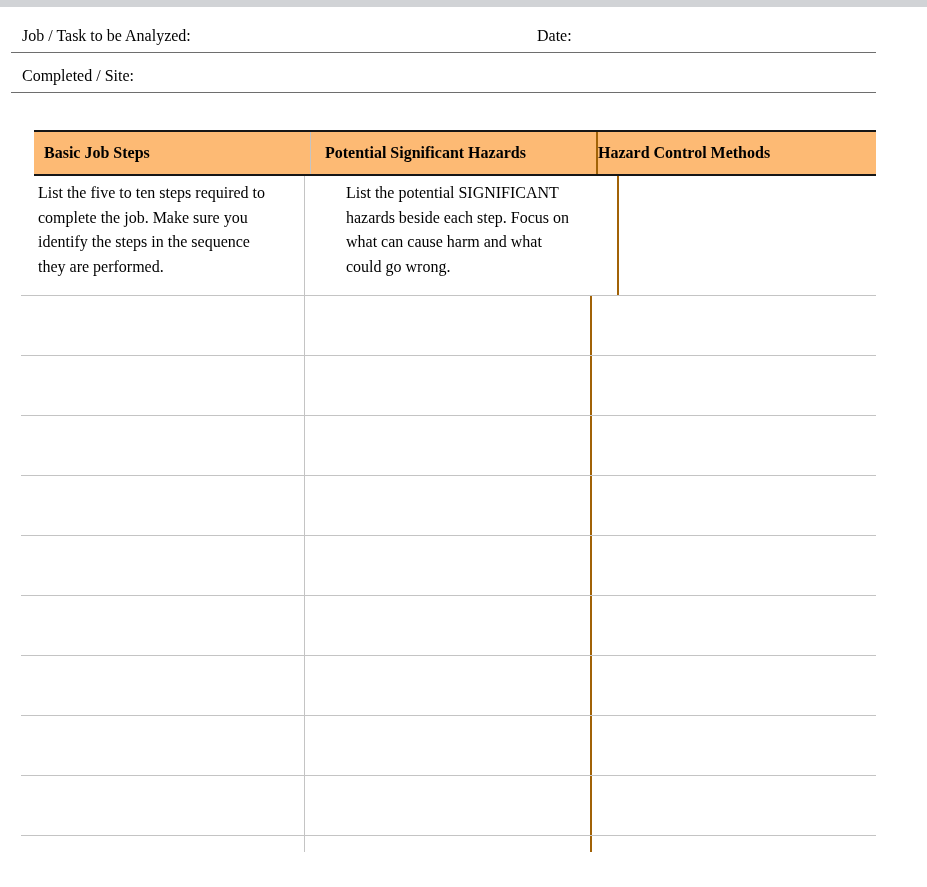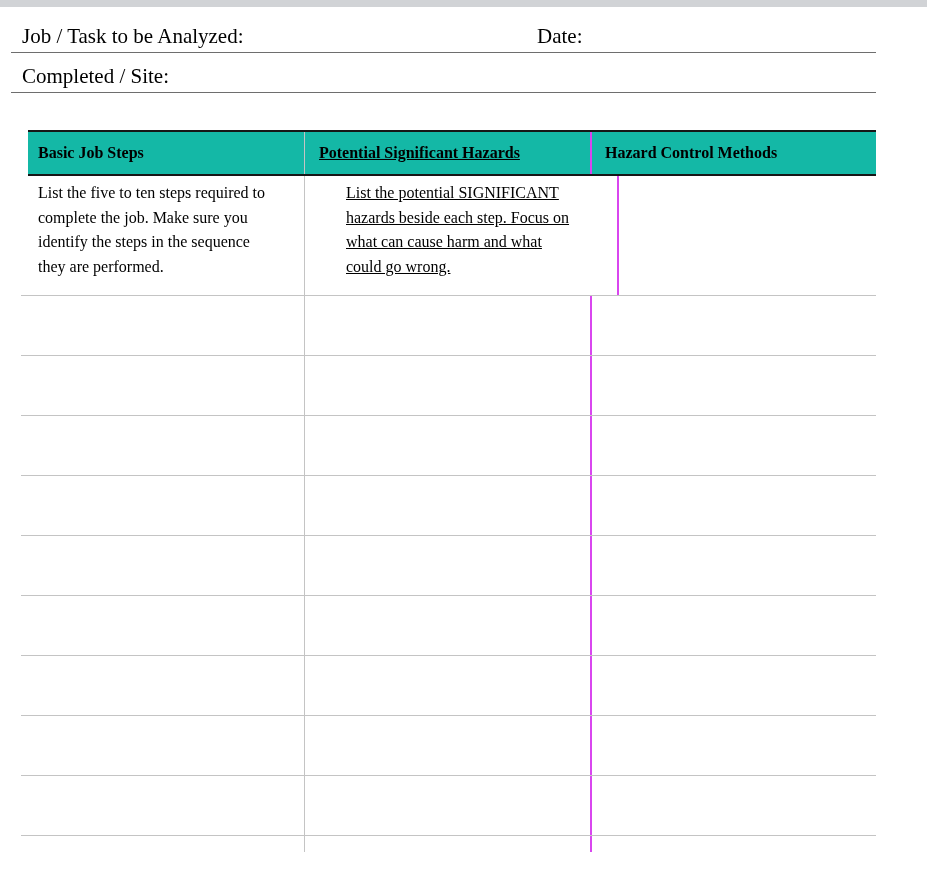--- a/index.html
+++ b/index.html
@@ -16,21 +16,21 @@
   }
   .doc-title {
     margin: 15px 0 0 22px;
     font-size: 16px;
     line-height: 20px;
     font-weight: bold;
   }
   .fields {
     margin-left: 11px;
     width: 865px;
-    font-size: 21px;
+    font-size: 16px;
   }
   .field-row {
     display: flex;
     border-bottom: 1px solid #6e6e6e;
     padding-bottom: 7px;
     line-height: 18px;
   }
   .field-row.row1 { margin-top: 20px; }
   .field-row.row2 { margin-top: 14px; }
   .fcell { display: flex; }
@@ -38,44 +38,44 @@
   .fcell.right { flex: 1; }
   .fblank { flex: 1; min-height: 18px; }
 
   .jsa-table {
     margin: 37px 0 0 21px;
     width: 855px;
     font-size: 16px;
   }
   .thead {
     display: flex;
-    margin-left: 7px;
+    margin-left: 13px;
     box-sizing: border-box;
     height: 46px;
-    background: #14b8a6;
+    background: #fdba74;
     border-top: 2px solid #161616;
     border-bottom: 2px solid #161616;
     font-weight: bold;
   }
   .thead .cell { display: flex; align-items: center; }
   .trow {
     display: flex;
     box-sizing: border-box;
     border-bottom: 1px solid #c4c4c4;
   }
   .trow.desc  { height: 120px; gap: 27px; }
   .trow.empty { height: 60px; }
   .trow.partial { height: 16px; border-bottom: none; }
   .cell { box-sizing: border-box; }
   .v1 { border-right: 1px solid #c4c4c4; }
-  .v2 { border-right: 2px solid #d946ef; text-decoration: underline; }
+  .v2 { border-right: 2px solid #a16207; }
   .thead .c1 { width: 277px; padding-left: 10px; }
   .trow  .c1 { width: 284px; padding-left: 17px; }
   .c2 { width: 287px; padding-left: 14px; }
-  .c3 { flex: 1; padding-left: 13px; }
+  .c3 { flex: 1; }
   .trow.desc .cell {
     padding-top: 5px;
     padding-right: 8px;
     line-height: 24.5px;
     white-space: pre-line;
   }
 </style>
 </head>
 <body>
 

